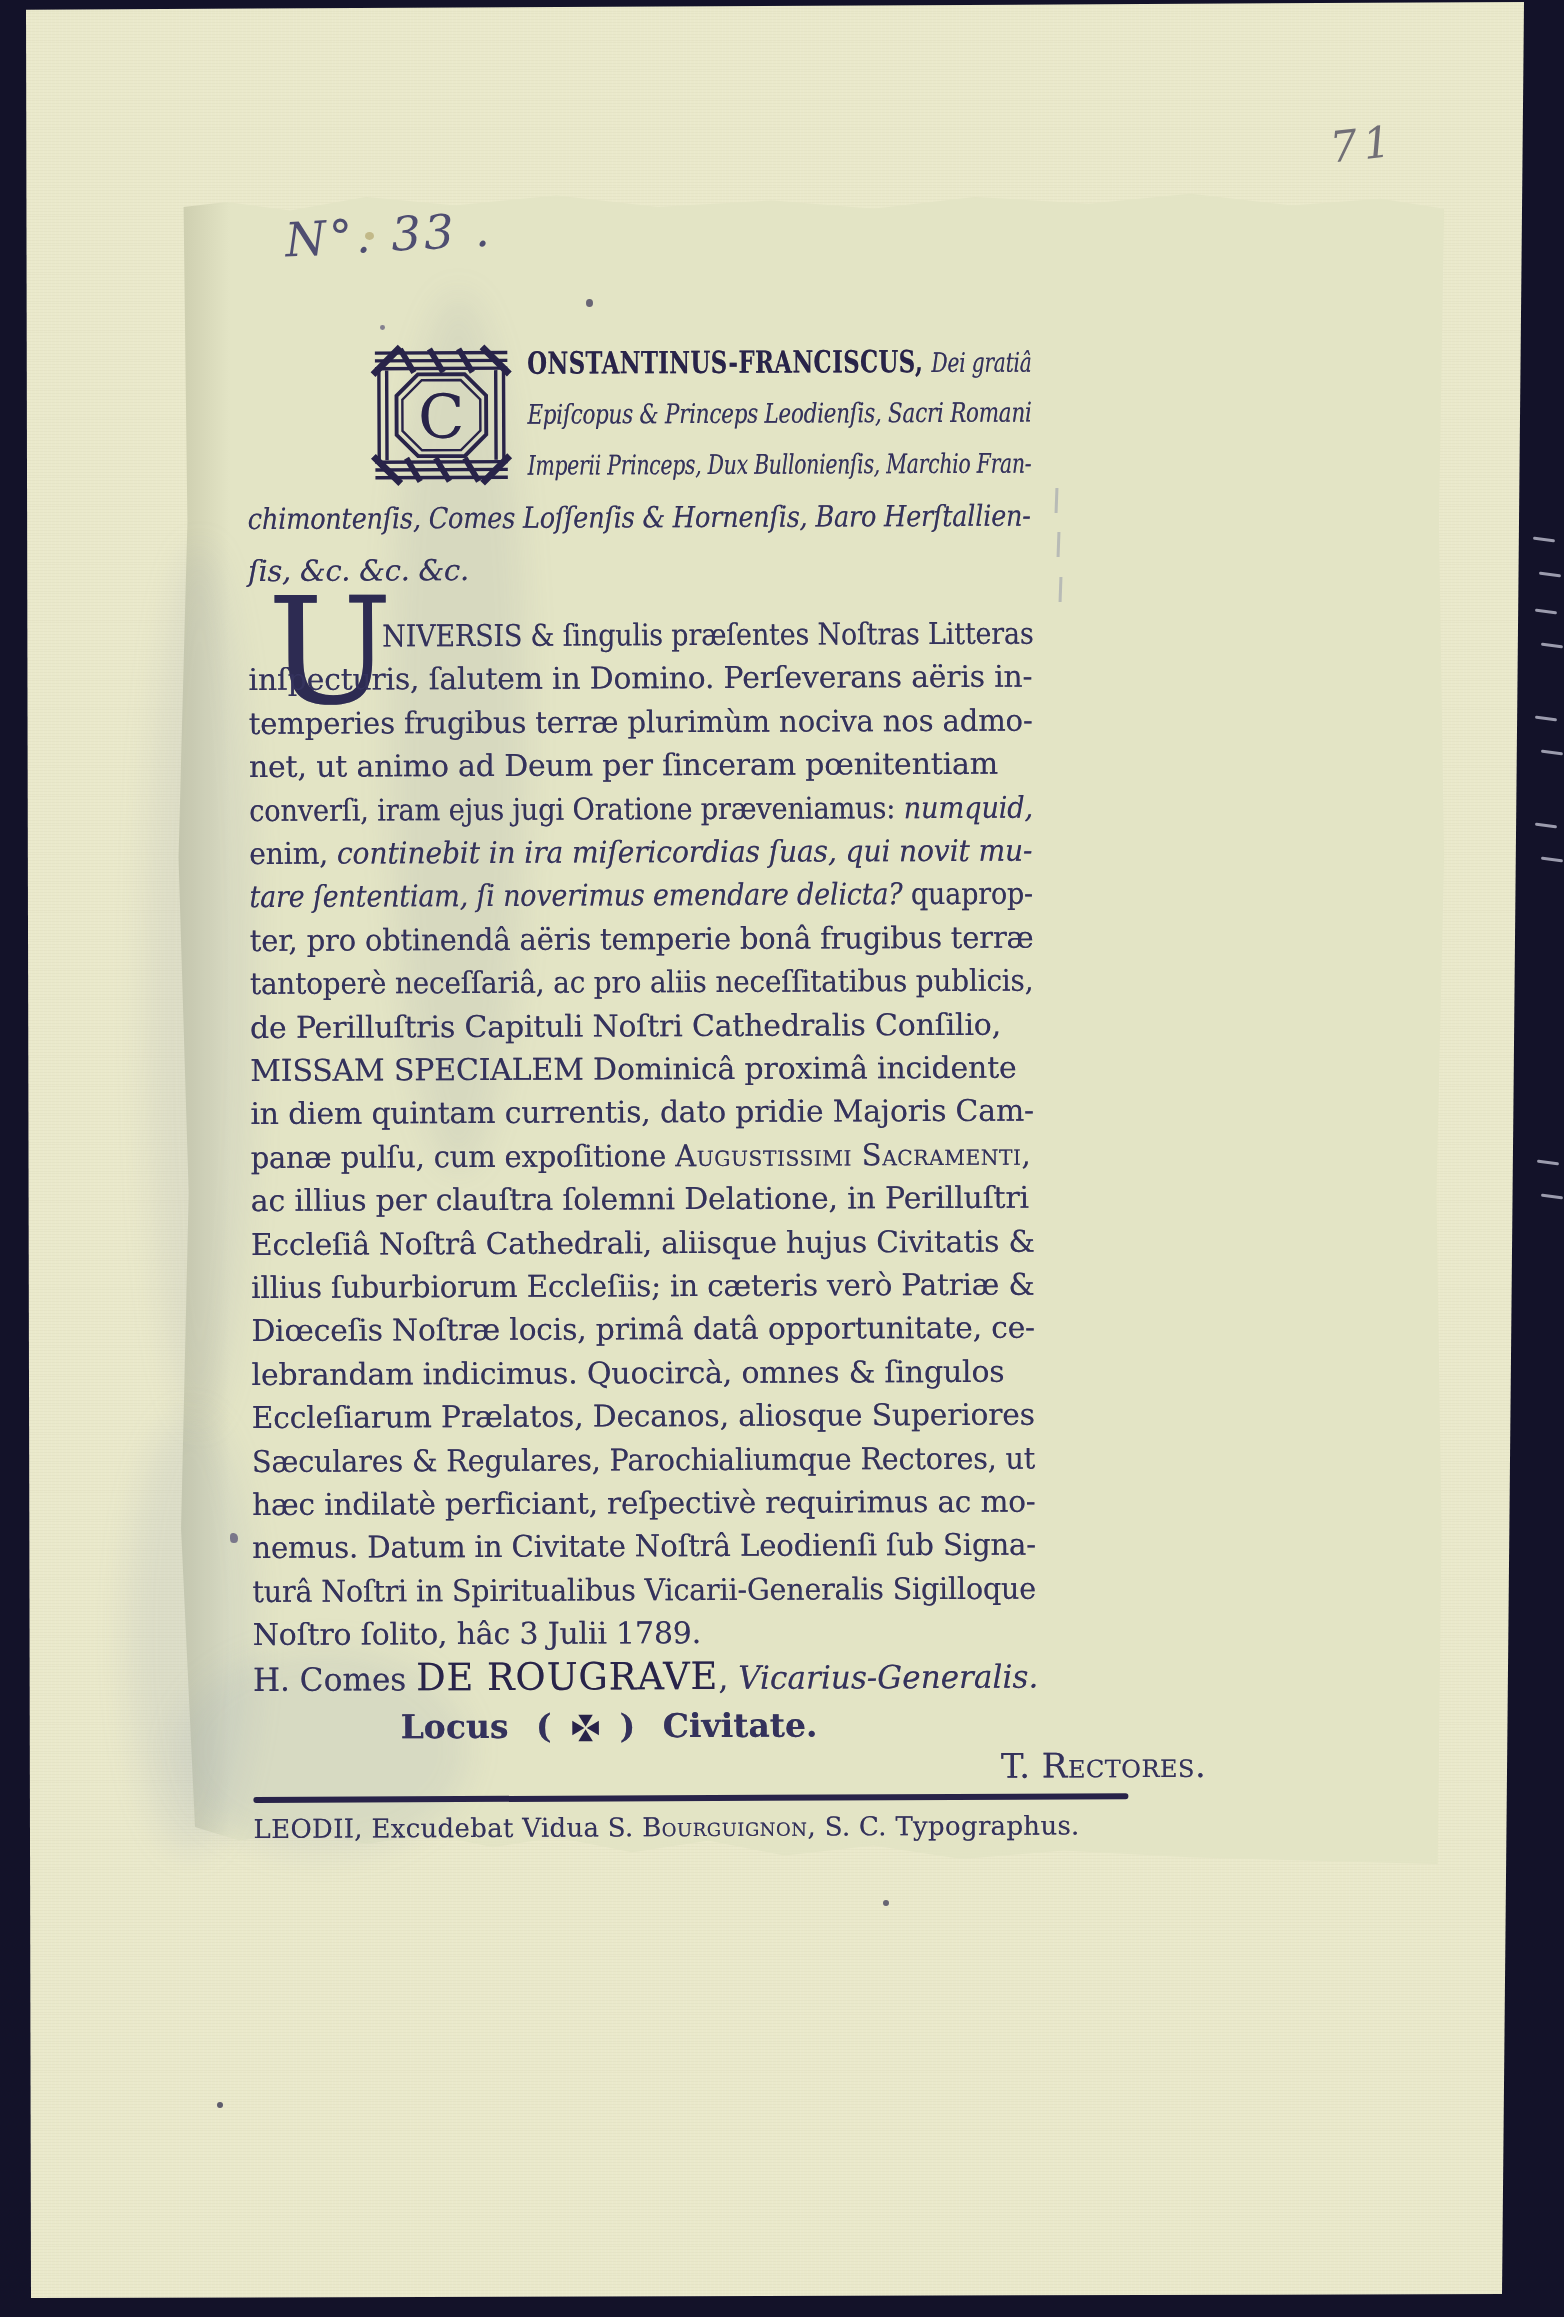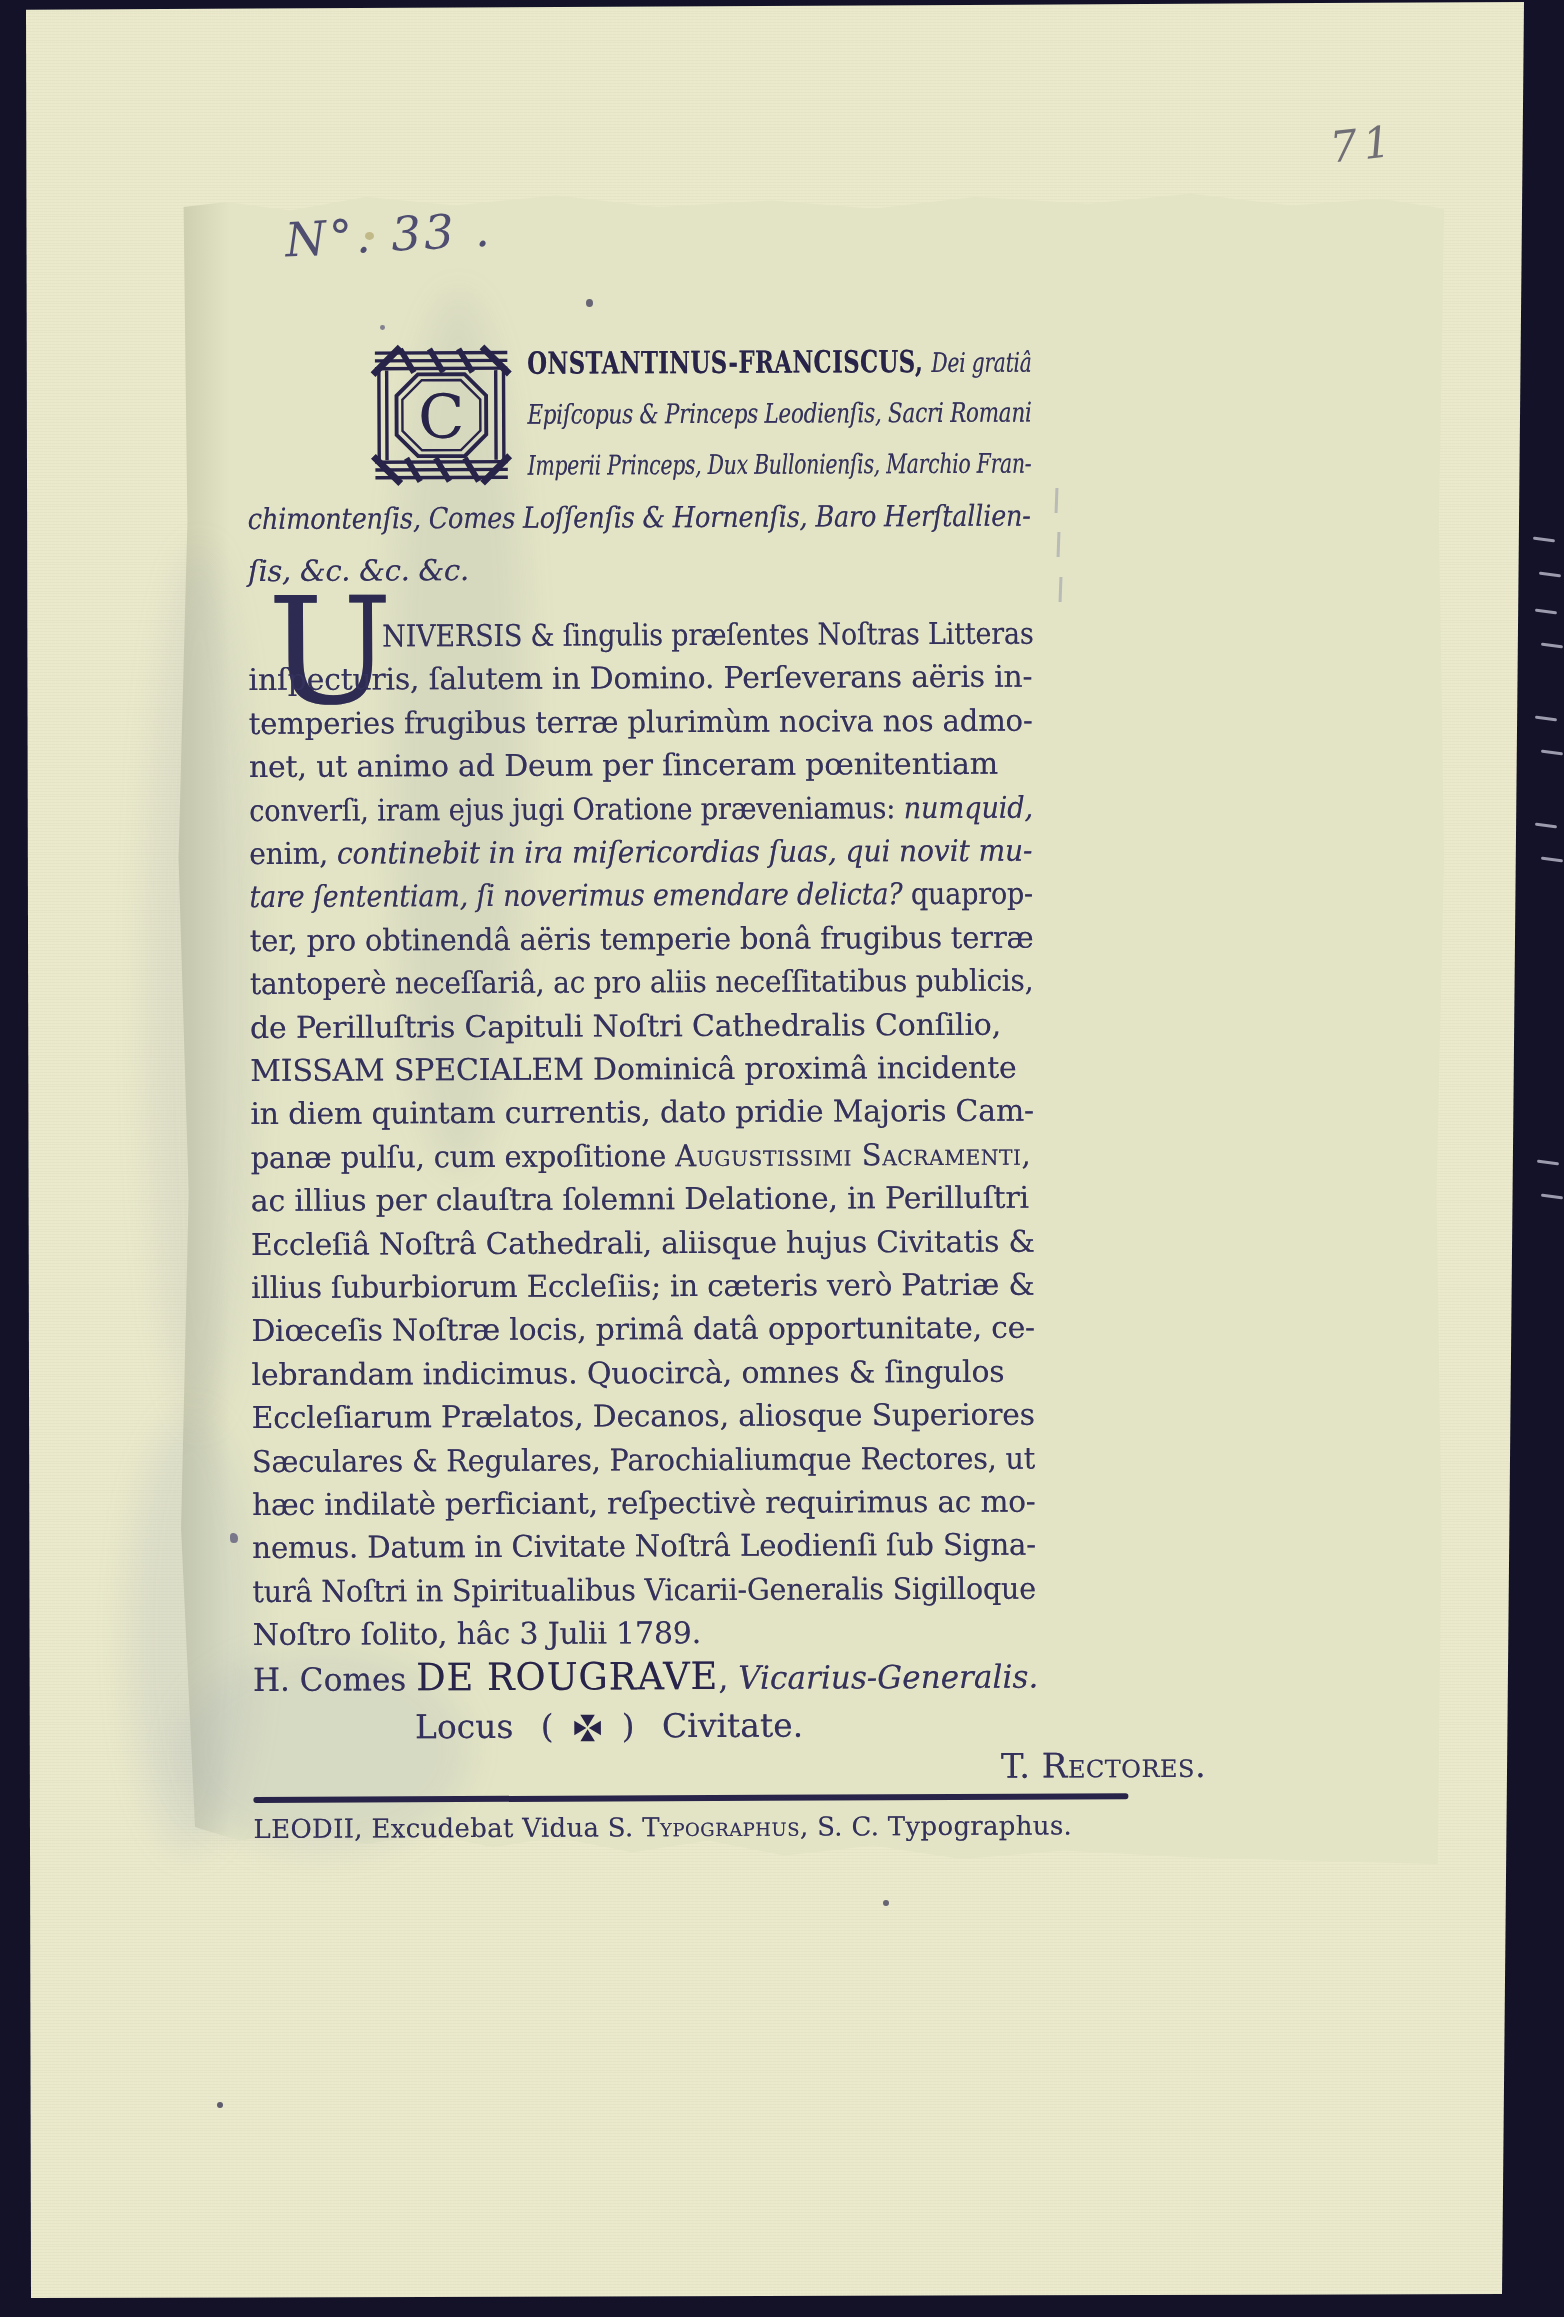--- a/index.html
+++ b/index.html
@@ -43,21 +43,21 @@
   .seg-b{font-weight:bold;font-size:1.13em;letter-spacing:0.5px;color:var(--ink-caps);}
   .seg-c{font-size:1.18em;letter-spacing:1px;color:var(--ink-caps);}
   .seg-s{font-variant:small-caps;letter-spacing:0.5px;}
   .ornament{position:absolute;left:120px;top:9.8px;width:148px;height:148px;}
   .dropcap{position:absolute;left:19.5px;top:246px;font-size:148px;line-height:1;color:#2d2b52;}
   .bdy{position:absolute;left:0;top:283px;width:790px;}
   .bdy .line{line-height:43px;font-size:30px;letter-spacing:-0.2px;}
   .bdy .ind{left:134px;width:656px;}
   .sig-a{top:1326px;font-size:32px;line-height:41px;}
   .sig-b{top:1375px;width:712px;text-align:center;font-size:33px;line-height:41px;}
-  .sig-b span{margin:0 13.7px;}
+  .sig-b span{margin:0 13.7px;font-weight:bold;}
   .sig-b svg{vertical-align:-4.9px;margin:0 5.9px;}
   .sig-c{top:1416px;width:953px;text-align:right;font-size:34px;line-height:43px;}
   .rule{position:absolute;left:0;top:1465px;width:875px;height:5.9px;background:var(--ink-caps);border-radius:2.9px;}
   .imprint{top:1480px;width:863px;font-size:26px;line-height:35px;letter-spacing:0.3px;}
 </style>
 </head>
 <body>
 
 <div class="stage">
   <div class="backing"></div>
@@ -144,16 +144,16 @@
         <div class="line " style="top: 955px; transform: scaleX(0.9518);"><span class="seg-r">turâ Noſtri in Spiritualibus Vicarii-Generalis Sigilloque</span></div>
         <div class="line nj" style="top: 998px;"><span class="seg-r">Noſtro ſolito, hâc 3 Julii 1789.</span></div>
       </div>
 
     <div class="line sig-a nj" style="transform: scaleX(0.9724);"><span class="seg-r">H. Comes </span><span class="seg-c">DE ROUGRAVE</span><span class="seg-r">, </span><span class="seg-i">Vicarius-Generalis.</span></div>
     <div class="line sig-b nj"><span class="seg-r">Locus</span><span class="seg-r">(</span><svg width="29" height="29" viewBox="0 0 24 24">
           <path fill="#282349" d="M12 11 L6 1 L18 1 Z M13 12 L23 6 L23 18 Z M12 13 L18 23 L6 23 Z M11 12 L1 6 L1 18 Z"></path>
         </svg><span class="seg-r">)</span><span class="seg-r">Civitate.</span></div>
     <div class="line sig-c nj"><span class="seg-s">T. Rectores.</span></div>
     <div class="rule"></div>
-    <div class="line imprint"><span class="seg-r">LEODII, Excudebat Vidua S. </span><span class="seg-s">Typographus</span><span class="seg-r">, S. C. Typographus.</span></div>
+    <div class="line imprint"><span class="seg-r">LEODII, Excudebat Vidua S. </span><span class="seg-s">Bourguignon</span><span class="seg-r">, S. C. Typographus.</span></div>
   </div>
 </div>
 
 
 </body></html>

